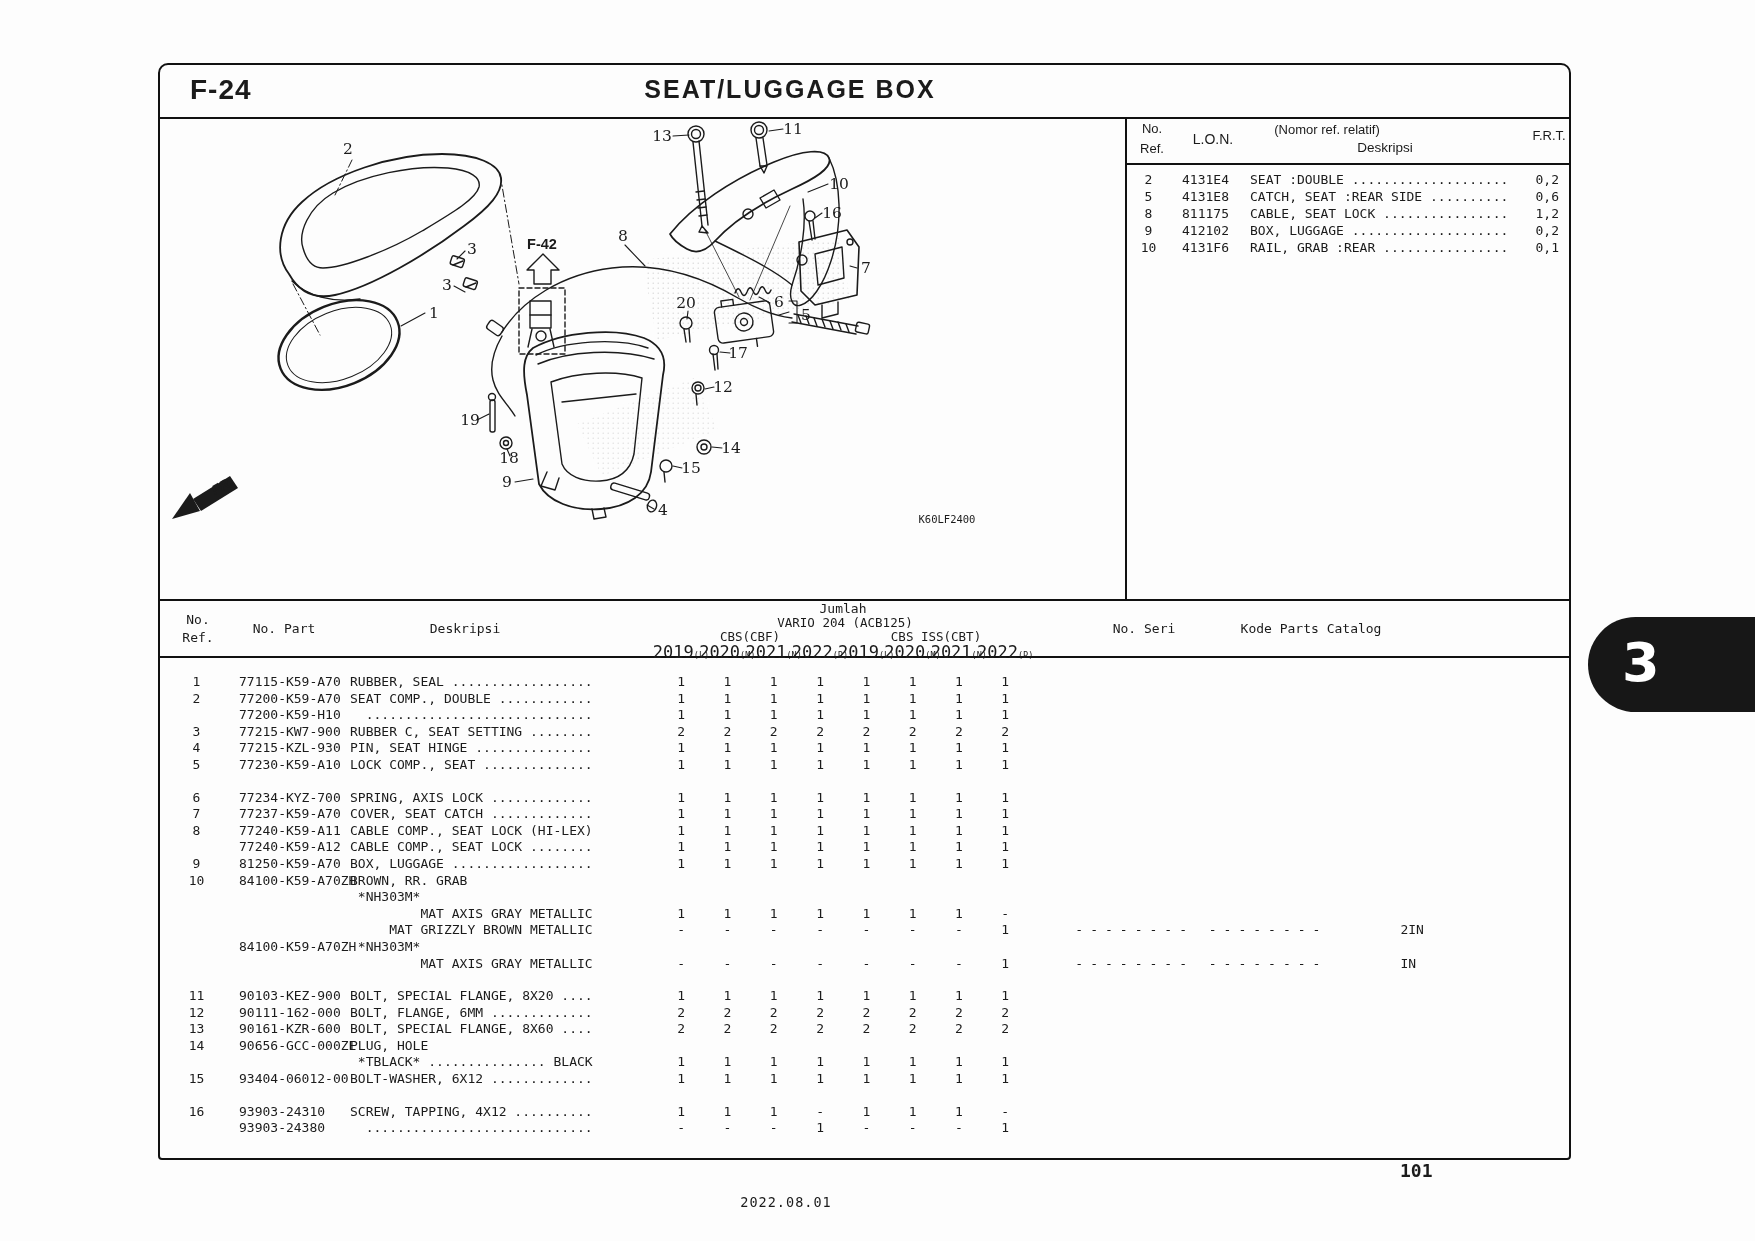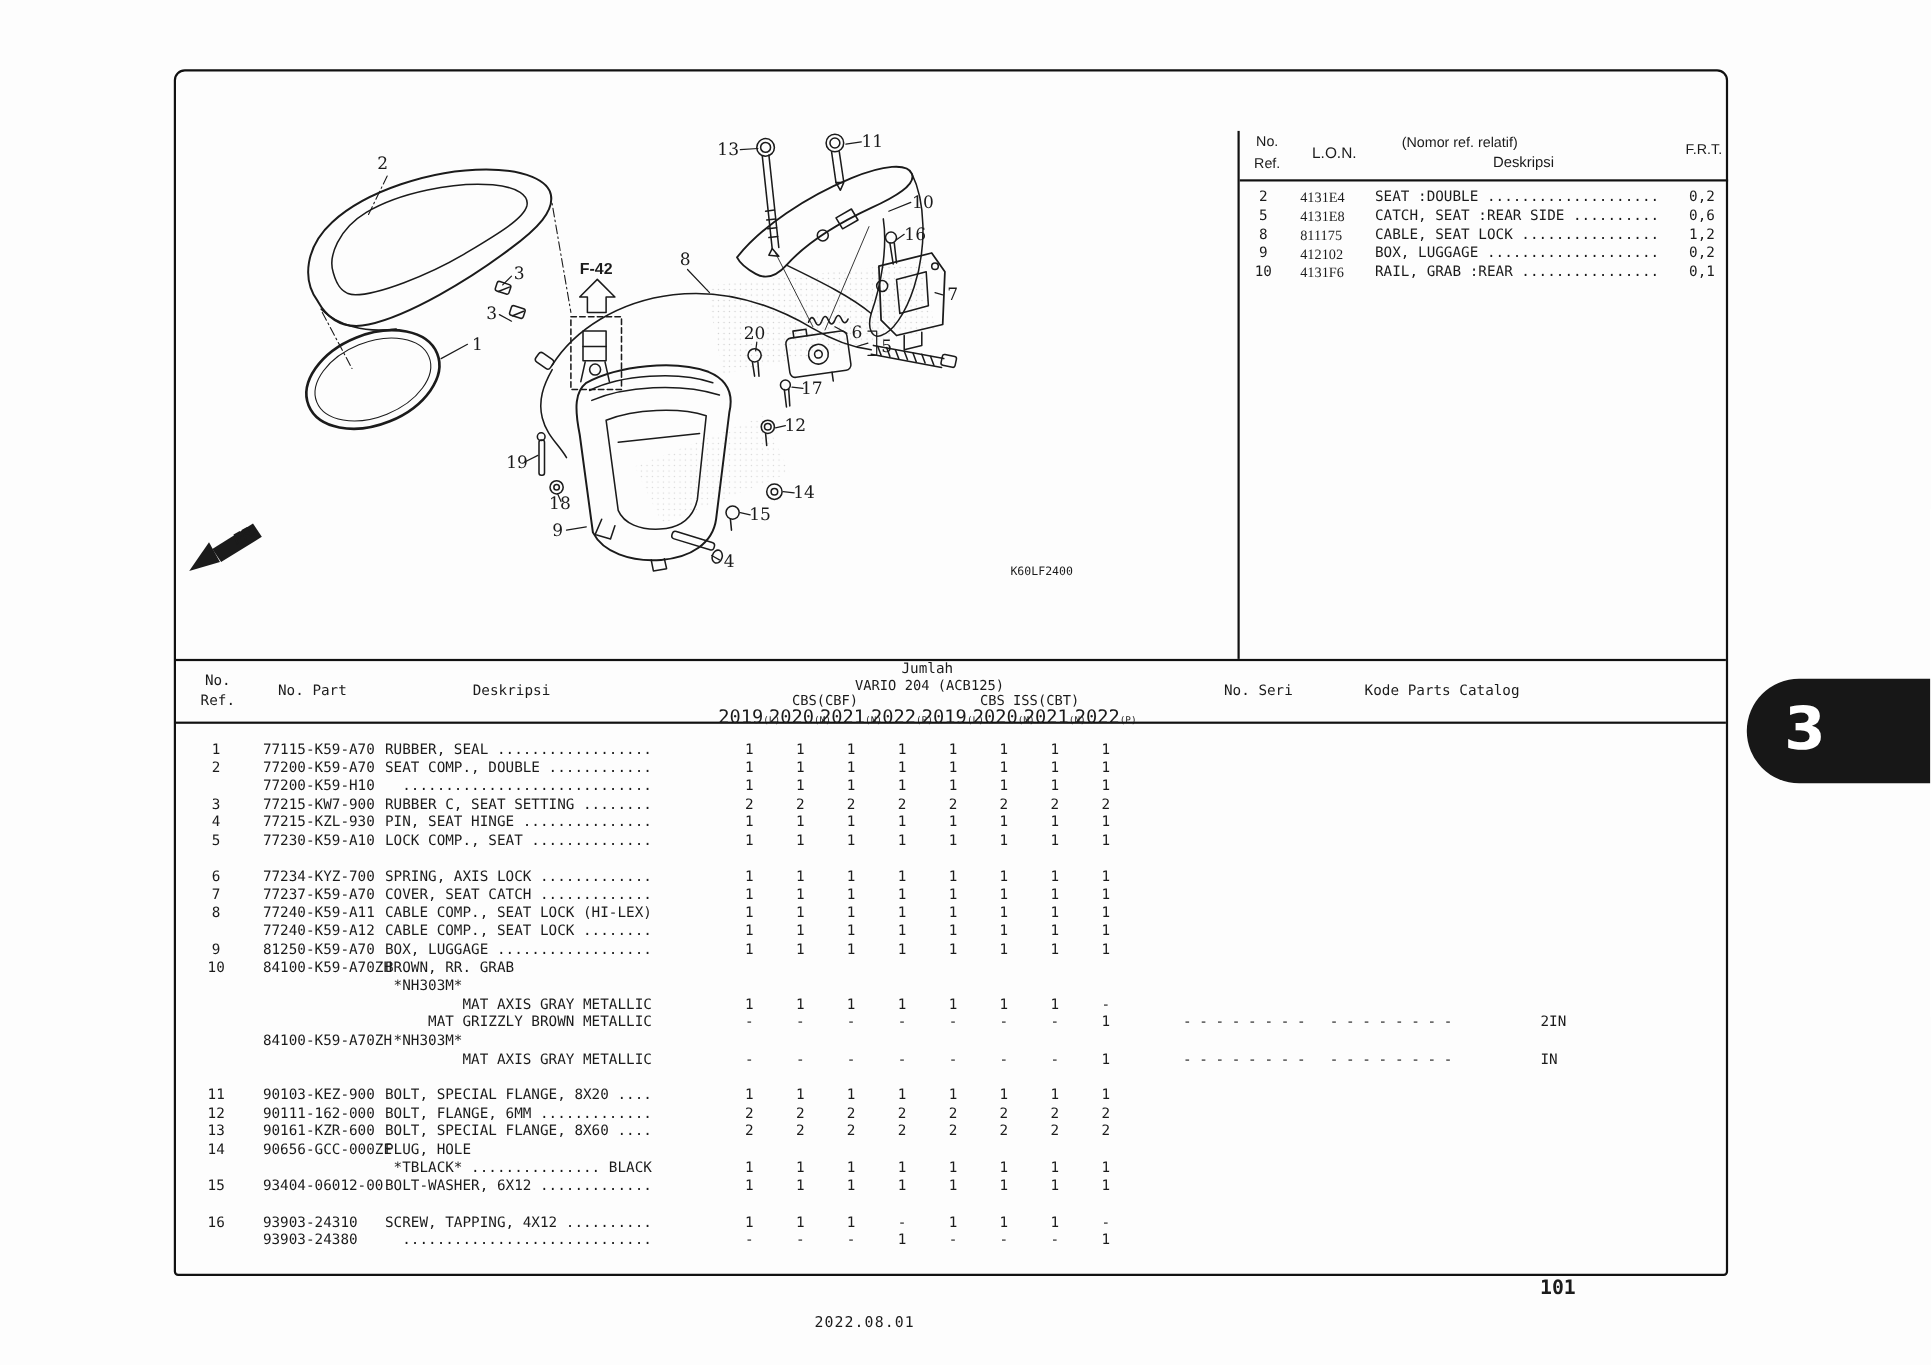--- a/index.html
+++ b/index.html
@@ -15,21 +15,21 @@
   .ptitle { position:absolute; left:630px; top:10px; transform:translateX(-50%) ; left:630px;
             font-family:"Liberation Sans", sans-serif; font-weight:600; font-size:25px; letter-spacing:2px; white-space:nowrap; }
   
   .ref-panel { position:absolute; left:965px; top:54px; width:446px; height:480px; border-left:2px solid #111; }
   .ref-head { position:absolute; left:0; top:0; width:100%; height:46px; border-bottom:2px solid #111;
               font-family:"Liberation Sans", sans-serif; font-size:13px; }
   .rh { position:absolute; transform:translateX(-50%); white-space:nowrap; }
   .ref-rows { position:absolute; left:0; top:52px; width:100%; }
   .rrow { display:grid; grid-template-columns:43px 80px 266px 49px; line-height:17px; font-size:13px; }
   .rrow .c-ref { text-align:center; }
-  .rrow .c-lon { padding-left:12px;font-family:Liberation Serif, serif; }
+  .rrow .c-lon { padding-left:12px; }
   .rrow .c-desc { white-space:pre; }
   .rrow .c-frt { text-align:right; padding-right:6px; }
   
   #diag text { fill:#1b1b1b; stroke:none; }
   .dlabel { font-family:"DejaVu Serif", serif; font-size:15.5px; }
   .f42 { font-family:"Liberation Sans", sans-serif; font-weight:bold; font-size:14.5px; text-anchor:middle; }
   .frtext { font-family:"Liberation Sans", sans-serif; font-weight:bold; font-size:13.5px; font-style:italic; }
   .diagcode { font-size:10.5px; text-anchor:middle; }
   
   .btable { position:absolute; left:0; top:534px; width:100%; height:563px; border-top:2.5px solid #111; }
@@ -55,20 +55,24 @@
           border-radius:50px 0 0 50px; }
   .tab3 span { position:absolute; left:34px; top:50%; transform:translateY(-54%);
                color:#fff; font-family:"DejaVu Sans", sans-serif; font-weight:bold; font-size:54px; }
 </style>
 </head>
 <body>
 
 <div id="page">
   <div class="main-box">
 
+    <div class="titlebar">
+      <div class="fcode">F-24</div>
+      <div class="ptitle">SEAT/LUGGAGE BOX</div>
+    </div>
 
     <svg id="diag" viewBox="158 117 965 480" style="position:absolute;left:0;top:54px;width:965px;height:480px">
       <defs>
         <pattern id="stip" width="5" height="5" patternUnits="userSpaceOnUse">
           <circle cx="1.2" cy="1.2" r="0.65" fill="#888"></circle>
         </pattern>
       </defs>
       <polygon points="640,258 838,236 848,298 655,338" fill="url(#stip)" opacity="0.4"></polygon>
       <polygon points="575,422 692,376 716,428 600,474" fill="url(#stip)" opacity="0.32"></polygon>
 

